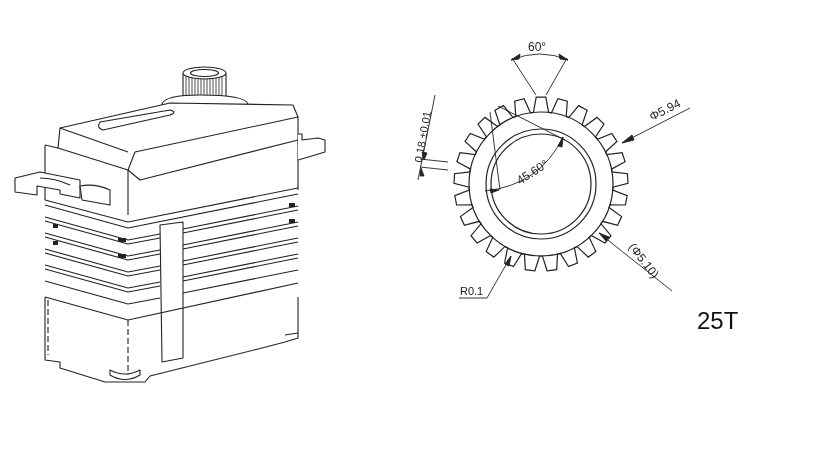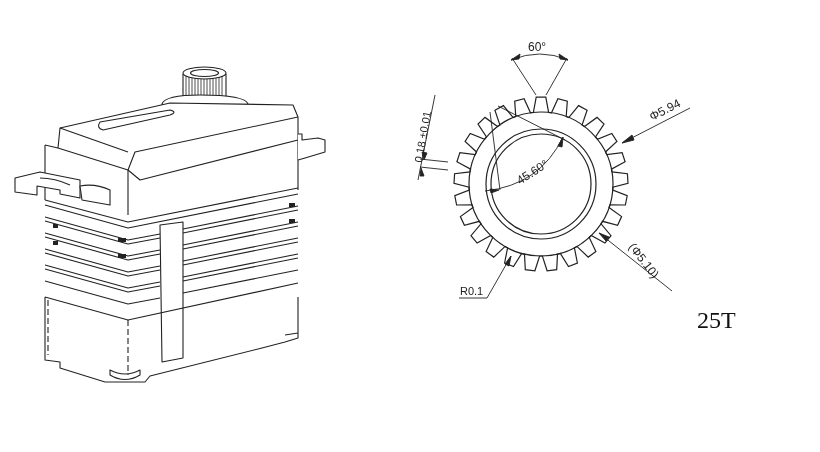--- a/index.html
+++ b/index.html
@@ -1,19 +1,19 @@
 <!DOCTYPE html>
 <html><head>
 <meta charset="utf-8">
 <style>
   html,body{margin:0;padding:0;background:#ffffff;}
   body{width:820px;height:452px;position:relative;overflow:hidden;font-family:"Liberation Sans",sans-serif;}
   #stage{position:absolute;left:0;top:0;width:820px;height:452px;}
   .caption{position:absolute;left:375px;top:378px;font-family:"Liberation Sans",sans-serif;font-size:32px;color:#111;white-space:nowrap;letter-spacing:0px;}
-  .tooth-label{position:absolute;left:697px;top:307px;font-family:Liberation Serif, serif;font-size:24px;color:#111;}
+  .tooth-label{position:absolute;left:697px;top:307px;font-family:Liberation Sans, sans-serif;font-size:24px;color:#111;}
   svg text{font-family:"Liberation Sans",sans-serif;fill:#222;}
 </style>
 </head>
 <body>
 
 <div id="stage">
 <svg width="820" height="452" viewBox="0 0 820 452" xmlns="http://www.w3.org/2000/svg">
 
   <g fill="none" stroke="#222" stroke-width="1.1" stroke-linejoin="round">
 

